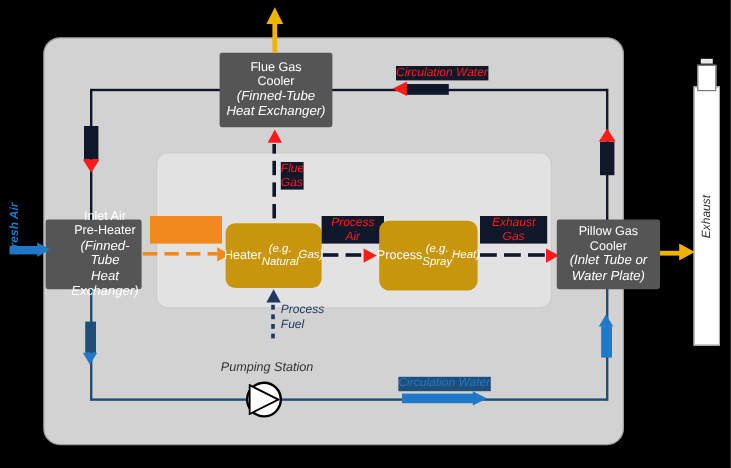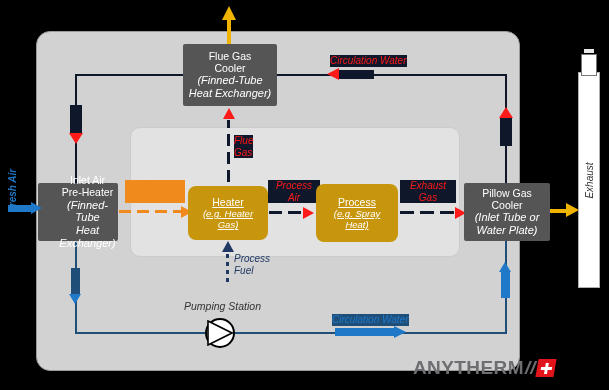--- a/index.html
+++ b/index.html
@@ -45,25 +45,24 @@
     padding:2px;
   }
   .eq .t1{font-size:10.5px;}
   .eq .t2{font-size:11px;font-style:italic;}
 
   
   .gold{
     background:#c8960c;
     border-radius:8px;
     color:#ffffff;
-    display:flex;flex-direction:column;
+    display:flex;flex-direction:row;
     align-items:center;justify-content:center;
     text-align:center;line-height:1.18;
     box-sizing:border-box;
-    text-decoration:underline;
   }
   .gold .t1{font-size:10.5px;}
   .gold .t2{font-size:9.5px;font-style:italic;}
 
   
   .lbl{font-style:italic;font-size:10px;white-space:nowrap;line-height:1.15;text-align:center;}
   .lbl.red{color:#ff1a1a;}
   .lbl.orange{color:#f08a1d;}
   .lbl.blue{color:#1f78c8;}
   .lbl.navy{color:#1f3864;}
@@ -212,21 +211,21 @@
   <div class="pipe orange abs dash-h" style="left:155px;top:210px;width:12px;"></div>
   <div class="pipe orange abs dash-h" style="left:173px;top:210px;width:8px;"></div>
   <div class="ar abs" style="left:181px;top:206px;border-top:6px solid transparent;border-bottom:6px solid transparent;border-left:11px solid #f08a1d;"></div>
   <div class="lbl orange abs" style="left:125px;top:180px;width:60px;">
     <div>Pre-</div>
     <div>Heated Air</div>
   </div>
 
   <div class="gold abs" style="left:188px;top:186px;width:80px;height:54px;">
     <div class="t1">Heater</div>
-    <div class="t2">(e.g. Heater</div>
+    <div class="t2">(e.g. Natural</div>
     <div class="t2">Gas)</div>
   </div>
 
   <div class="pipe abs" style="left:226px;top:278px;width:3px;height:4px;background:#1f3864;"></div>
   <div class="pipe abs" style="left:226px;top:270px;width:3px;height:4px;background:#1f3864;"></div>
   <div class="pipe abs" style="left:226px;top:262px;width:3px;height:4px;background:#1f3864;"></div>
   <div class="pipe abs" style="left:226px;top:254px;width:3px;height:4px;background:#1f3864;"></div>
   <div class="ar abs" style="left:222px;top:241px;border-left:6px solid transparent;border-right:6px solid transparent;border-bottom:11px solid #1f3864;"></div>
   <div class="lbl navy abs" style="left:234px;top:253px;text-align:left;">
     <div>Process</div>
@@ -267,22 +266,14 @@
   <div class="ar abs" style="left:566px;top:203px;border-top:7px solid transparent;border-bottom:7px solid transparent;border-left:13px solid #f0b400;"></div>
 
   <div class="abs" id="stack">
     <div style="position:absolute;left:0;top:0;width:100%;height:100%;display:flex;align-items:center;justify-content:center;">
       <span class="vtext">Exhaust</span>
     </div>
   </div>
   <div class="abs" id="stack-top"></div>
   <div class="abs" id="stack-cap"></div>
 
-  <div class="abs" id="logo">
-    <span id="logo-word">ANYTHERM</span>
-    <span id="logo-slash">//</span>
-    <span id="logo-badge">
-      <span class="cb h"></span>
-        <span class="cb v"></span>
-    </span>
-  </div>
 
 </div>
 
 </body></html>

